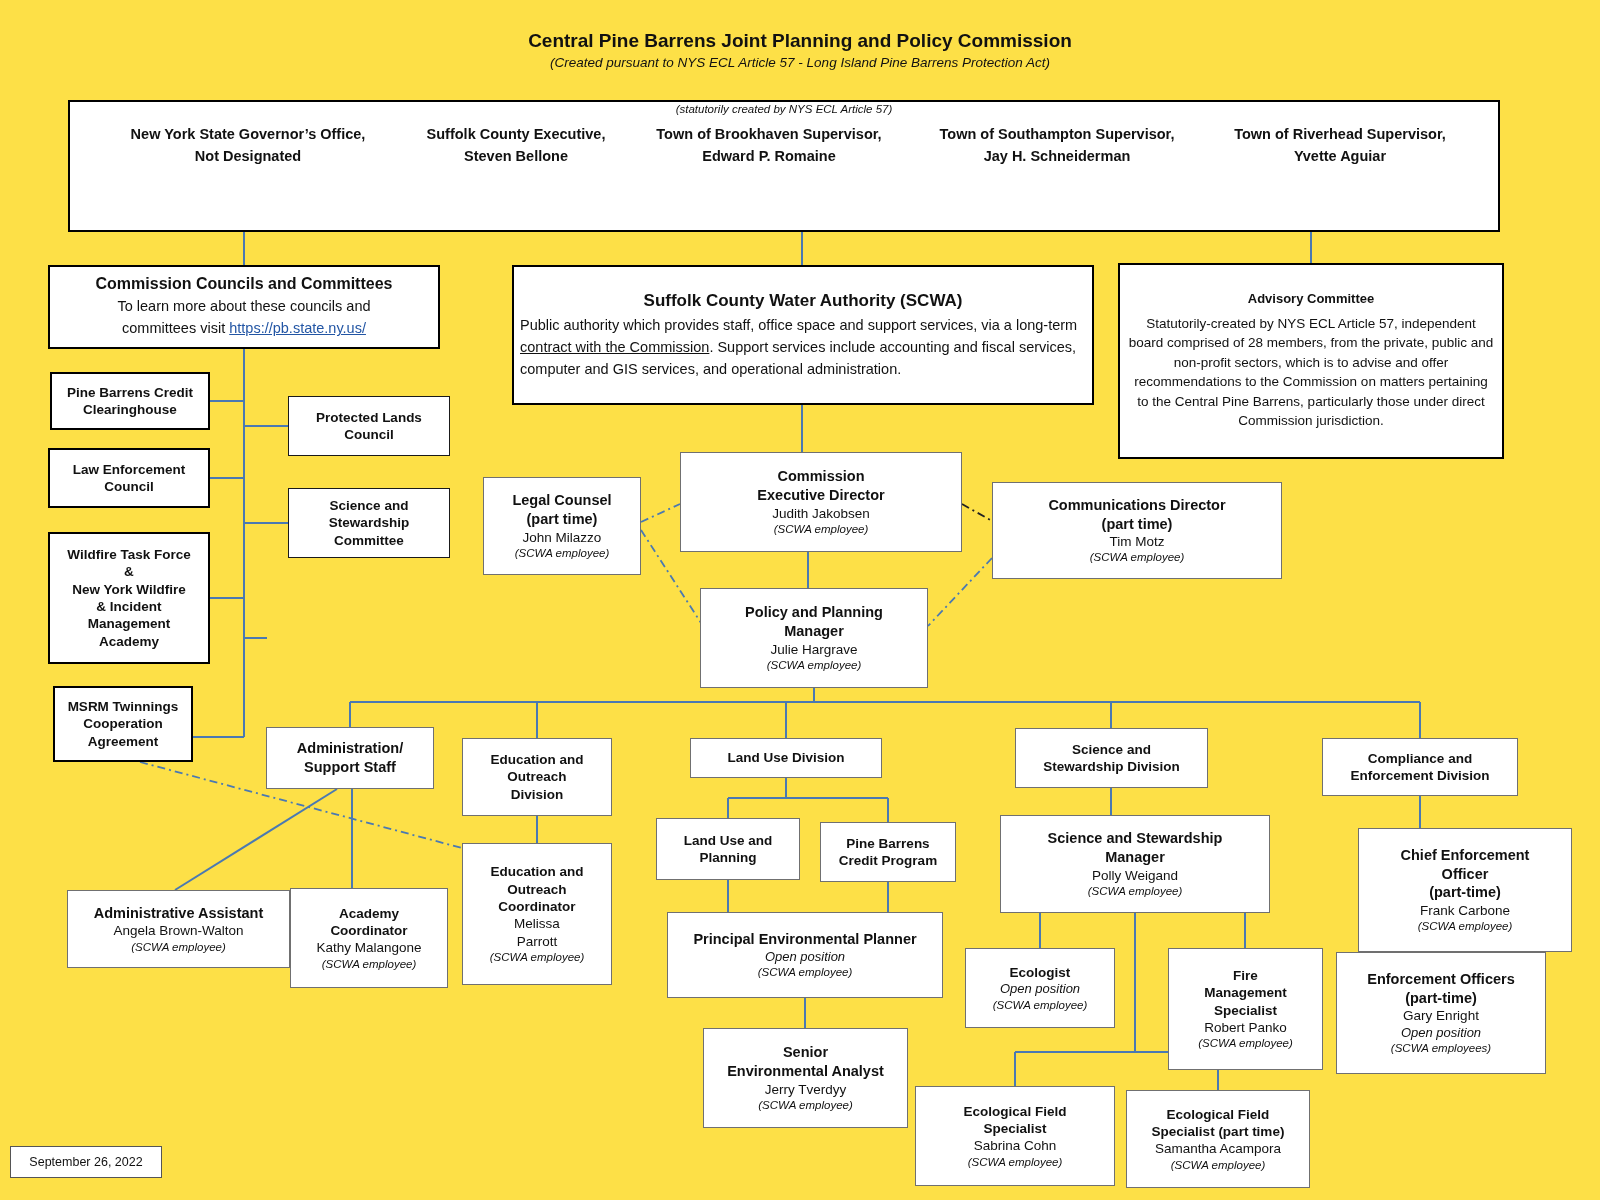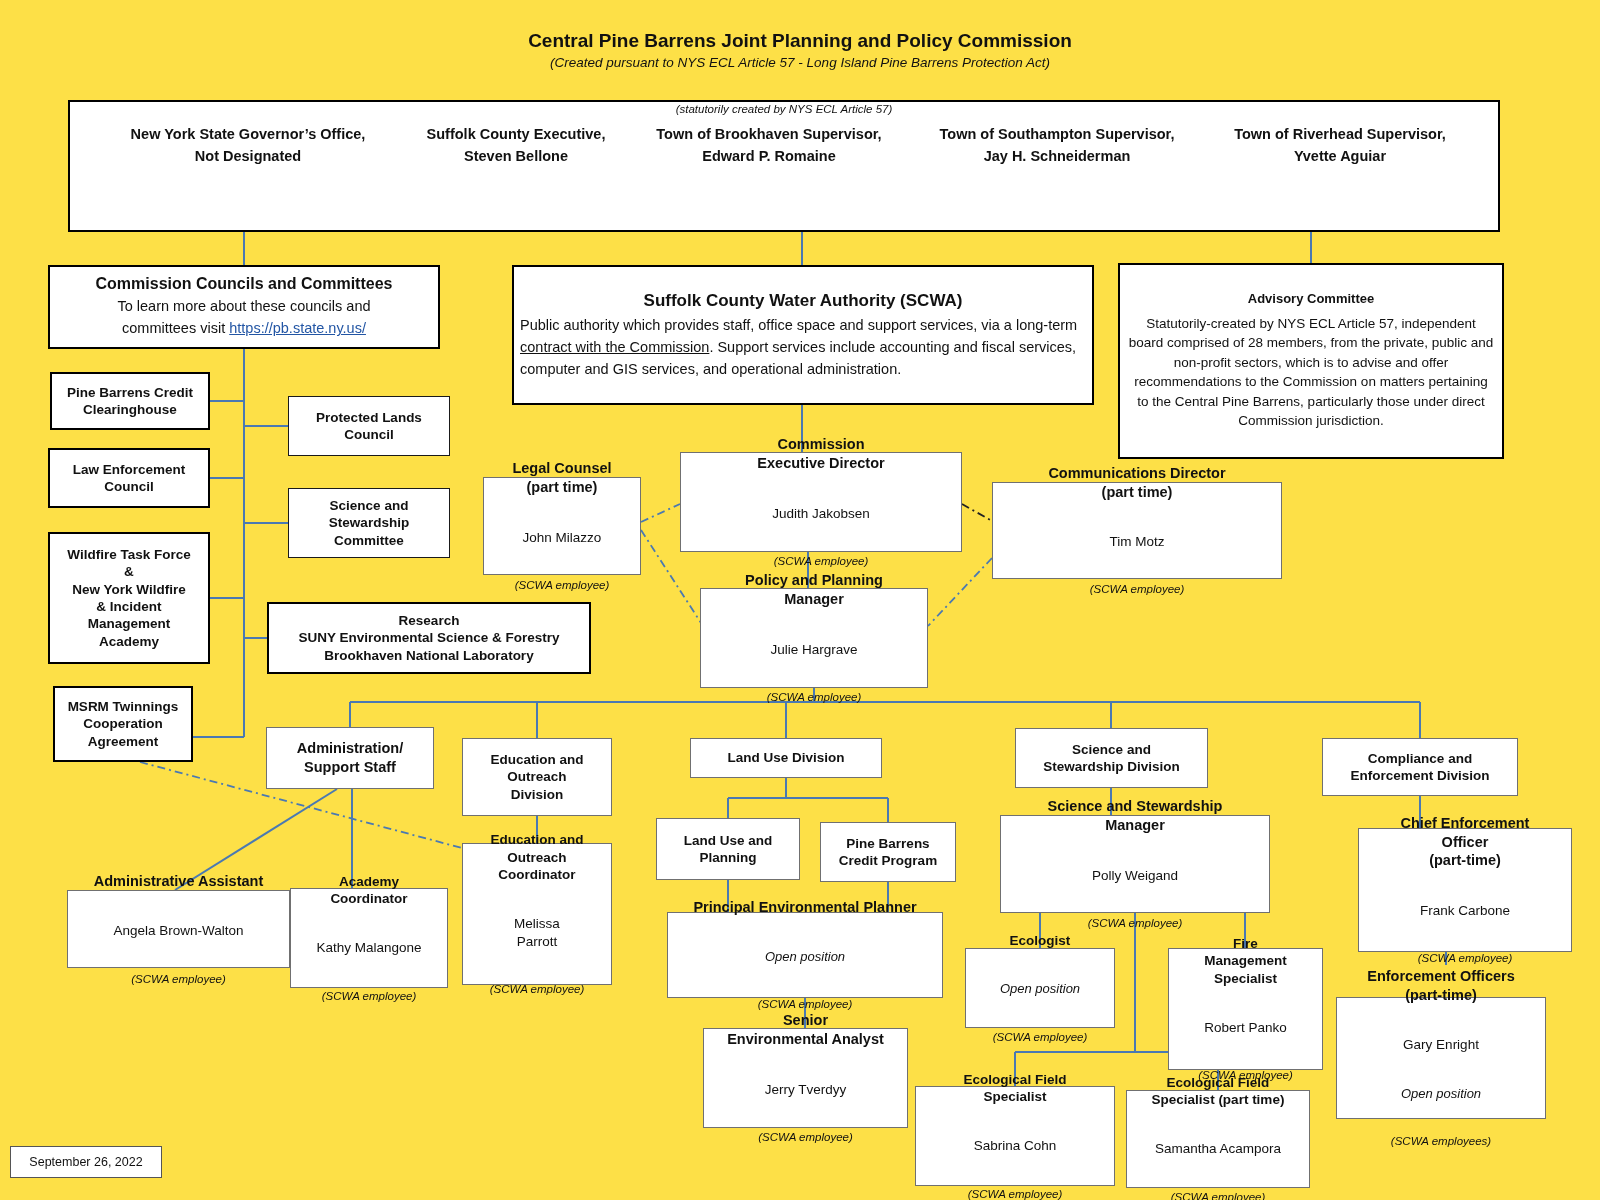--- a/index.html
+++ b/index.html
@@ -10,21 +10,21 @@
   .hdr{position:absolute;left:0;top:30px;width:1600px;text-align:center;}
   .hdr .t1{font-size:19px;font-weight:700;}
   .hdr .t2{font-size:13.5px;font-style:italic;margin-top:3px;}
   .box{
     position:absolute;display:flex;flex-direction:column;justify-content:center;
     align-items:center;text-align:center;background:#fff;box-sizing:border-box;
     line-height:1.28;z-index:2;
   }
   .b-thick{border:2.5px solid #000;}
   .b-thin{border:1.5px solid #1a1a1a;}
-  .b-gray{border:1.4px solid #707070;gap:32px;}
+  .b-gray{border:1.4px solid #707070;}
   .t{font-weight:700;font-size:13.5px;white-space:pre-line;}
   .n{font-size:13.5px;white-space:pre-line;}
   .o{font-size:13px;font-style:italic;white-space:pre-line;}
   .e{font-size:11.5px;font-style:italic;white-space:pre-line;}
   
   .members-inner{position:absolute;left:68px;top:100px;width:1432px;height:132px;z-index:2;
     background:#fff;border:2.5px solid #000;box-sizing:border-box;}
   .members-hd{text-align:center;margin-top:10px;font-weight:700;font-size:14.5px;}
   .members-sub{text-align:center;font-size:11.5px;font-style:italic;margin-top:1px;}
   .members-row{display:flex;justify-content:space-between;padding:8px 28px 0 28px;}
@@ -175,25 +175,20 @@
   </div>
   <div class="box b-thin" style="left:288px;top:396px;width:162px;height:60px">
     <div class="t">Protected Lands
 Council</div>
   </div>
   <div class="box b-thin" style="left:288px;top:488px;width:162px;height:70px">
     <div class="t">Science and
 Stewardship
 Committee</div>
   </div>
-  <div class="box b-thick" style="left:267px;top:602px;width:324px;height:72px">
-    <div class="t">Research
-SUNY Environmental Science &amp; Forestry
-Brookhaven National Laboratory</div>
-  </div>
 
   <div class="box b-gray" style="left:483px;top:477px;width:158px;height:98px">
     <div class="t" style="font-size:14.5px">Legal Counsel
 (part time)</div>
     <div class="n">John Milazzo</div>
     <div class="e">(SCWA employee)</div>
   </div>
   <div class="box b-gray" style="left:680px;top:452px;width:282px;height:100px">
     <div class="t" style="font-size:14.5px">Commission
 Executive Director</div>
@@ -305,21 +300,21 @@
     <div class="e">(SCWA employee)</div>
   </div>
 
   <div class="box b-gray" style="left:1358px;top:828px;width:214px;height:124px">
     <div class="t" style="font-size:14.5px">Chief Enforcement
 Officer
 (part-time)</div>
     <div class="n">Frank Carbone</div>
     <div class="e">(SCWA employee)</div>
   </div>
-  <div class="box b-gray" style="left:1336px;top:997px;width:210px;height:122px">
+  <div class="box b-gray" style="left:1336px;top:952px;width:210px;height:122px">
     <div class="t" style="font-size:14.5px">Enforcement Officers
 (part-time)</div>
     <div class="n">Gary Enright</div>
     <div class="o">Open position</div>
     <div class="e">(SCWA employees)</div>
   </div>
 
   <div class="date-box">
     <span>September 26, 2022</span>
   </div>

